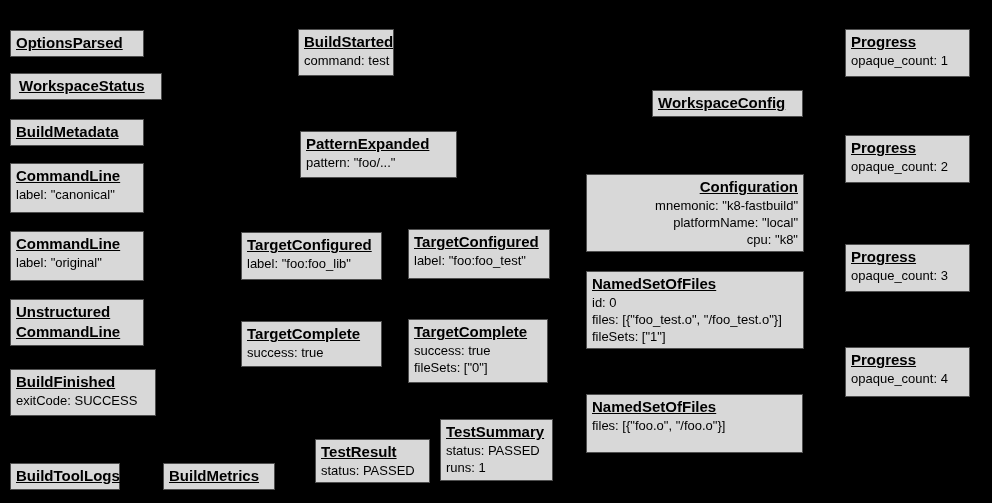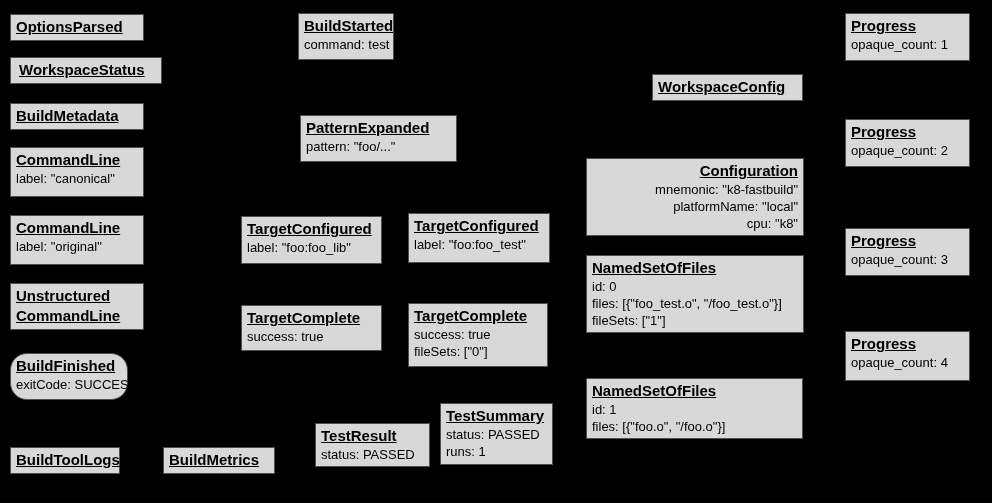--- a/index.html
+++ b/index.html
@@ -11,20 +11,21 @@
     overflow: hidden;
     font-family: "Liberation Sans", sans-serif;
   }
   .node {
     position: absolute;
     box-sizing: border-box;
     background: #d8d8d8;
     border: 1px solid #4f4f4f;
     color: #000000;
     padding: 2px 5px 3px 5px;
+    margin-top: 16px;
   }
   .node-title {
     display: block;
     font-weight: bold;
     font-size: 15px;
     line-height: 20px;
     text-decoration: underline;
     white-space: pre-line;
   }
   .node-line {
@@ -32,21 +33,21 @@
     line-height: 17px;
     white-space: nowrap;
   }
   
   .n0  { left: 10px;  top: 14px;  width: 134px; }
   .n1  { left: 10px;  top: 57px;  width: 152px; padding-left: 8px; }
   .n2  { left: 10px;  top: 103px; width: 134px; }
   .n3  { left: 10px;  top: 147px; width: 134px; min-height: 50px; }
   .n4  { left: 10px;  top: 215px; width: 134px; min-height: 50px; }
   .n5  { left: 10px;  top: 283px; width: 134px; }
-  .n6  { left: 10px;  top: 353px; width: 118px; min-height: 47px; border-radius: 17px; }
+  .n6  { left: 10px;  top: 353px; width: 146px; min-height: 47px; }
   .n7  { left: 10px;  top: 447px; width: 110px; }
   .n8  { left: 163px; top: 447px; width: 112px; }
   .n9  { left: 298px; top: 13px;  width: 96px; min-height: 47px; }
   .n10 { left: 300px; top: 115px; width: 157px; min-height: 47px; }
   .n11 { left: 241px; top: 216px; width: 141px; min-height: 48px; }
   .n12 { left: 241px; top: 305px; width: 141px; min-height: 46px; }
   .n13 { left: 408px; top: 213px; width: 142px; min-height: 50px; }
   .n14 { left: 408px; top: 303px; width: 140px; min-height: 64px; }
   .n15 { left: 315px; top: 423px; width: 115px; min-height: 42px; }
   .n16 { left: 440px; top: 403px; width: 113px; min-height: 62px; }
@@ -159,21 +160,20 @@
 
   <div class="node n19">
     <span class="node-title">NamedSetOfFiles</span>
     <div class="node-line">id: 0</div>
     <div class="node-line">files: [{"foo_test.o", "/foo_test.o"}]</div>
     <div class="node-line">fileSets: ["1"]</div>
   </div>
 
   <div class="node n20">
     <span class="node-title">NamedSetOfFiles</span>
-    <div class="node-line">id: 1</div>
     <div class="node-line">files: [{"foo.o", "/foo.o"}]</div>
   </div>
 
   <div class="node n21">
     <span class="node-title">Progress</span>
     <div class="node-line">opaque_count: 1</div>
   </div>
 
   <div class="node n22">
     <span class="node-title">Progress</span>

